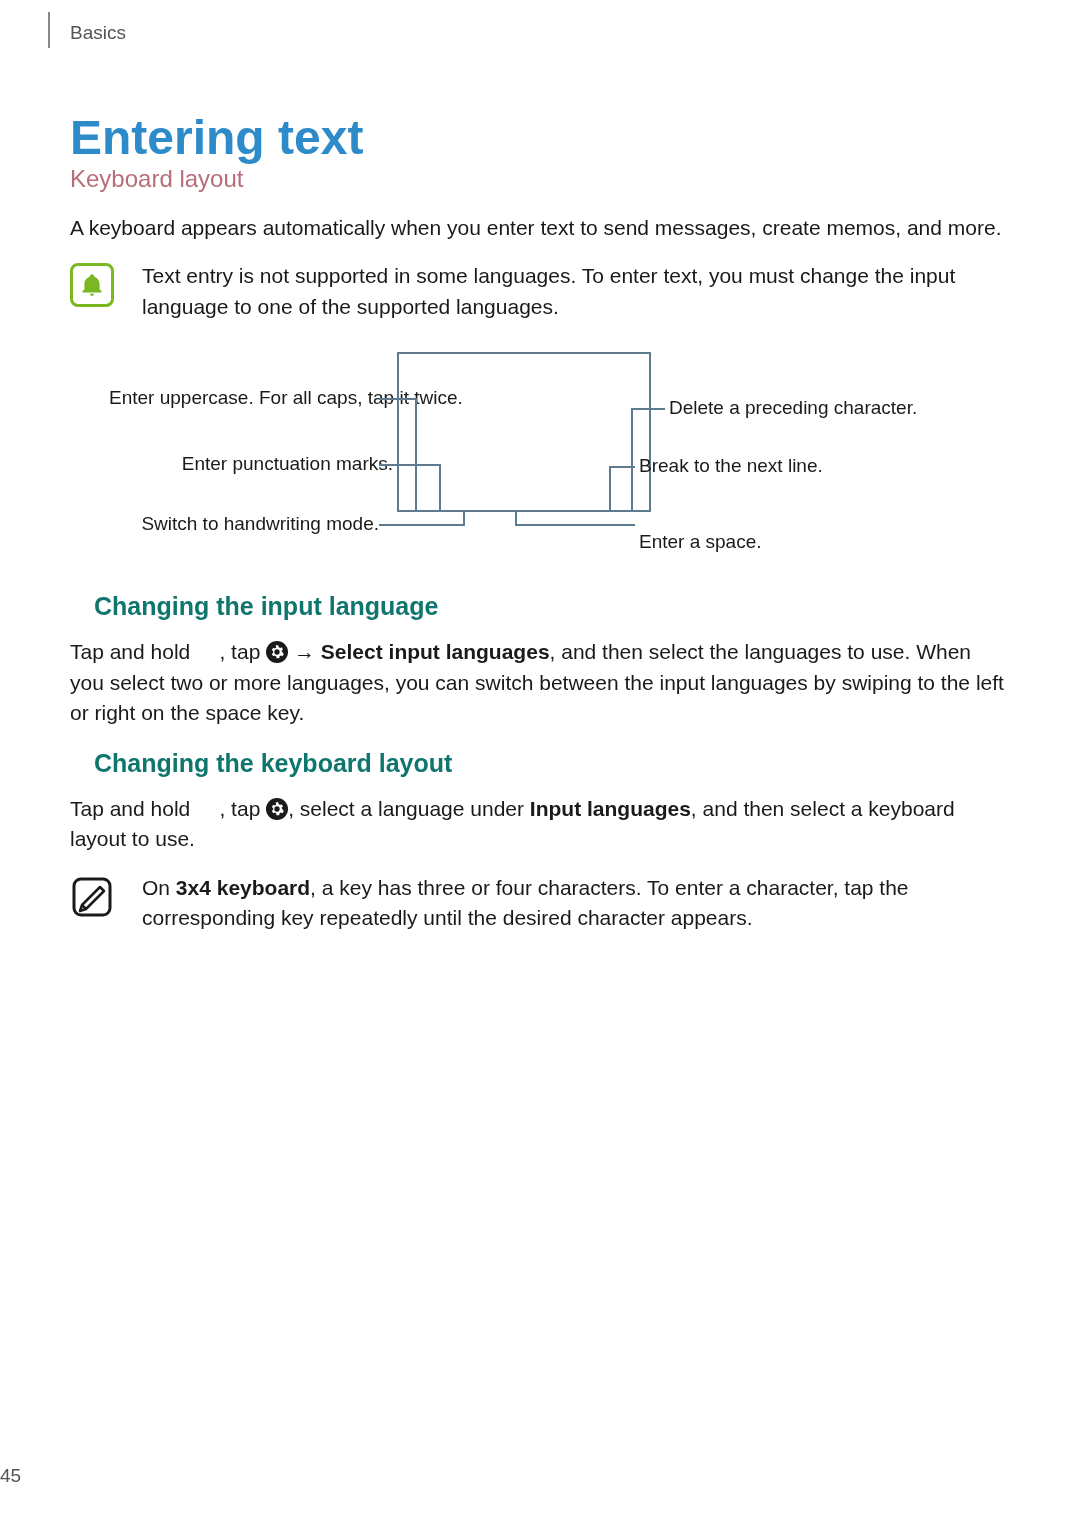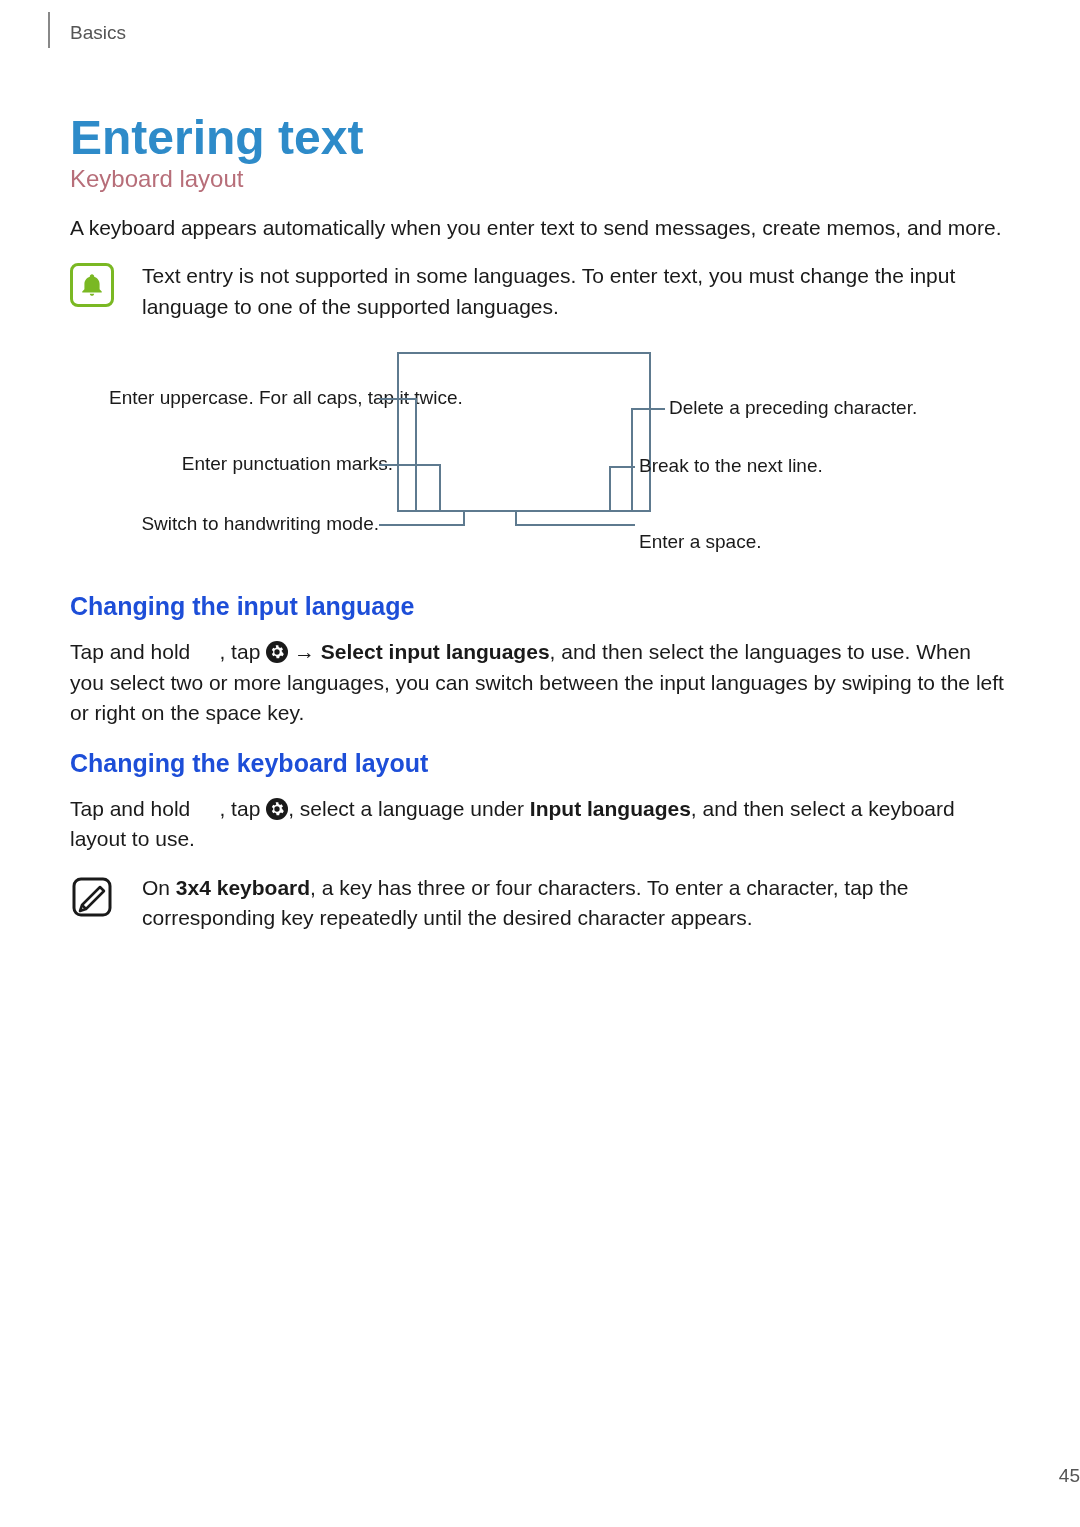--- a/index.html
+++ b/index.html
@@ -100,23 +100,24 @@
     position: absolute;
     font-size: 19px;
     line-height: 1.3;
     color: #1a1a1a;
     white-space: nowrap;
   }
   .diag-label.right-align { text-align: right; }
   .h3 {
     font-size: 25px;
     font-weight: 700;
-    color: #1d4ed8;
+    color: #0f766e;
     margin-top: 20px;
     margin-bottom: 16px;
+    margin-left: 24px;
   }
   .inline-icon {
     display: inline-block;
     width: 22px;
     height: 22px;
     vertical-align: -4px;
     border-radius: 50%;
     background: #1a1a1a;
     position: relative;
   }
@@ -125,21 +126,21 @@
     top: 3px; left: 3px;
     width: 16px; height: 16px;
   }
   .arrow { font-size: 21px; }
   .bold { font-weight: 700; }
   .page-number {
     position: absolute;
     bottom: 40px;
     left: 0;
     width: 100%;
-    text-align: right;
+    text-align: left;
     font-size: 19px;
     color: #555;
   }
 </style>
 </head>
 <body>
 
 <div class="header-rule"></div>
 <div class="header-text">Basics</div>
 

